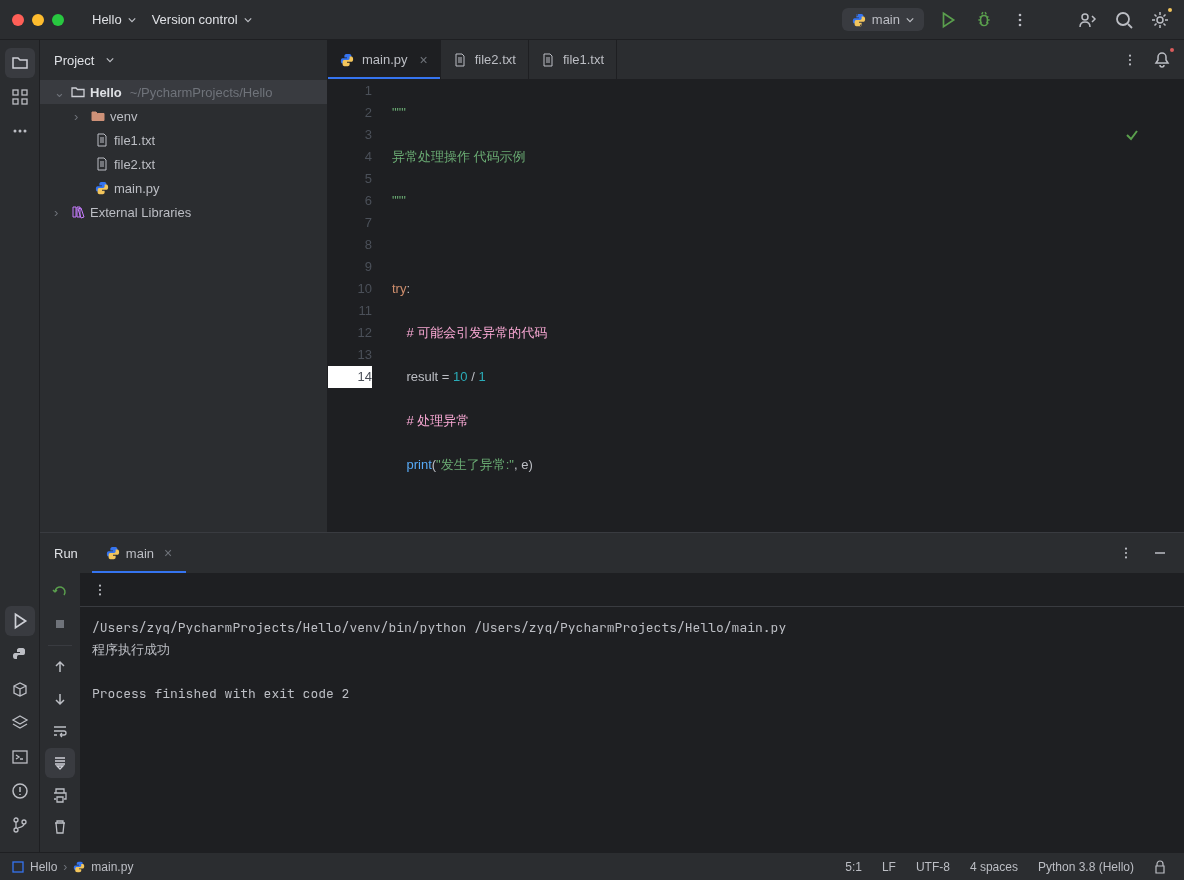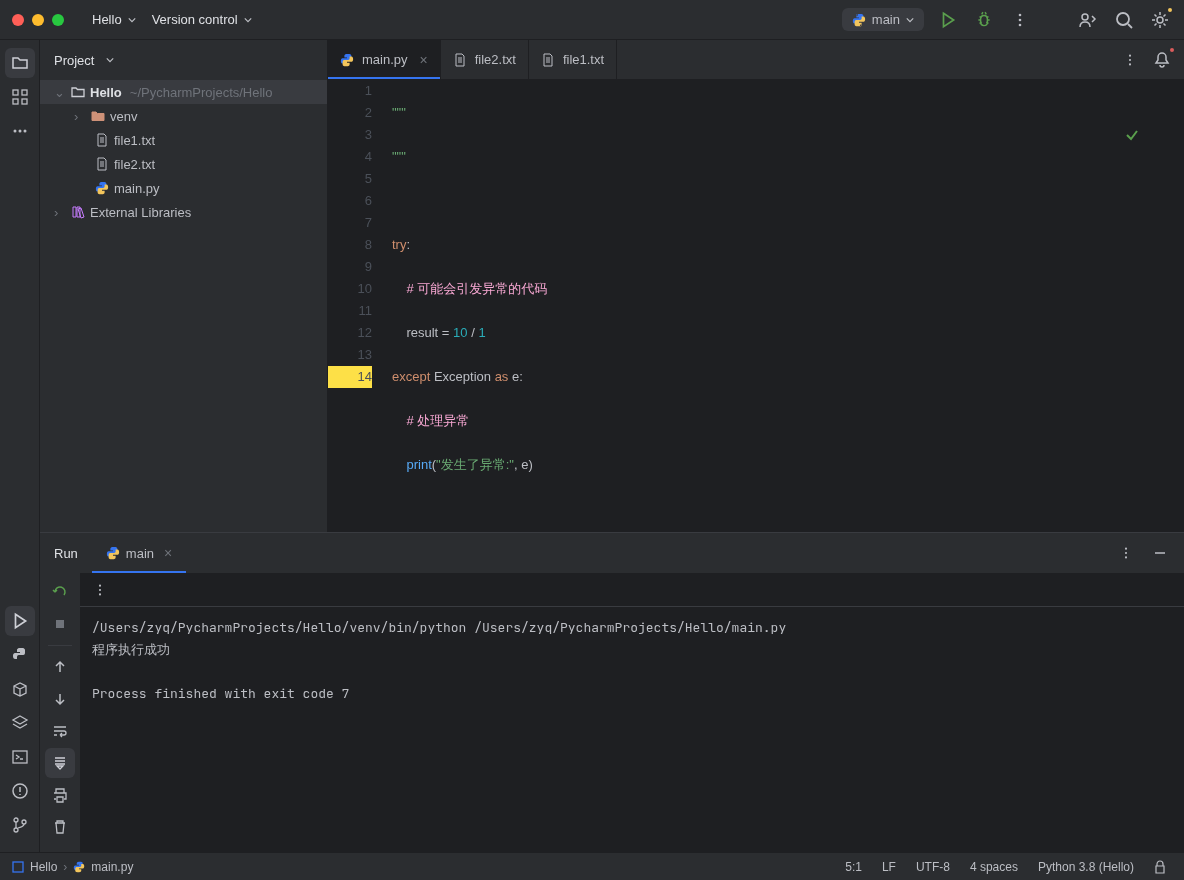--- a/index.html
+++ b/index.html
@@ -35,21 +35,21 @@
 .tab { display:flex; align-items:center; padding:0 12px; gap:8px; color:#bcbec4; border-right:1px solid #1e1f22; position:relative; }
 .tab.active { background:#1e1f22; }
 .tab.active::after { content:""; position:absolute; bottom:0; left:0; right:0; height:2px; background:#3574f0; }
 .tab-close { color:#6f737a; font-size:14px; margin-left:4px; }
 .tabs-right { margin-left:auto; display:flex; align-items:center; padding:0 10px; gap:8px; }
 .editor { flex:1; display:flex; font-family:"JetBrains Mono",Menlo,monospace; font-size:13px; line-height:22px; overflow:hidden; position:relative; }
 .gutter { width:58px; text-align:right; padding-right:14px; color:#4b5059; background:#1e1f22; padding-top:0; }
 .code { flex:1; padding-left:6px; white-space:pre; color:#bcbec4; position:relative; }
 .code .l { height:22px; }
 .gutter .g { height:22px; }
-.gutter .g.cur { background:#fde047; }
+.gutter .g.cur { background:#ffffff; }
 .kw { color:#cf8e6d; }
 .str { color:#6aab73; }
 .num { color:#2aacb8; }
 .cm { color:#f9a8d4; }
 .fn { color:#57aaf7;text-align:center; }
 .checkmark { position:absolute; top:4px; right:8px; color:#5a9f4d; }
 .run-panel { height:320px; background:#1e1f22; display:flex; flex-direction:column; border-top:1px solid #393b40; }
 .run-header { height:40px; display:flex; align-items:center; background:#2b2d30; }
 .run-title { padding:0 14px; font-weight:500; color:#dfe1e5; }
 .run-tab { display:flex; align-items:center; gap:6px; padding:0 14px; height:100%; position:relative; }
@@ -326,26 +326,26 @@
               <div class="g">8</div>
               <div class="g">9</div>
               <div class="g">10</div>
               <div class="g">11</div>
               <div class="g">12</div>
               <div class="g">13</div>
               <div class="g cur">14</div>
           </div>
           <div class="code">
 <div class="l"><span class="str">"""</span></div>
+<div class="l"><span class="str">异常处理操作 代码示例</span></div>
 <div class="l"><span class="str">"""</span></div>
 <div class="l"></div>
 <div class="l"><span class="kw">try</span>:</div>
 <div class="l">    <span class="cm"># 可能会引发异常的代码</span></div>
 <div class="l">    result = <span class="num">10</span> / <span class="num">1</span></div>
-<div class="l"><span class="kw">except</span> Exception <span class="kw">as</span> e:</div>
 <div class="l">    <span class="cm"># 处理异常</span></div>
 <div class="l">    <span class="fn">print</span>(<span class="str">"发生了异常:"</span>, e)</div>
 
 
 
 
             <div class="checkmark">
               <svg width="14" height="14" viewBox="0 0 14 14">
                   <path fill="none" stroke="#5a9f4d" stroke-width="2" d="M2 7l4 4 6-8"></path>
                 </svg>
@@ -431,21 +431,21 @@
                 <svg width="14" height="14" viewBox="0 0 16 16">
                   <circle cx="8" cy="3" r="1.2" fill="#bcbec4"></circle>
                   <circle cx="8" cy="8" r="1.2" fill="#bcbec4"></circle>
                   <circle cx="8" cy="13" r="1.2" fill="#bcbec4"></circle>
                 </svg>
               </div>
           </div>
           <div class="console">/Users/zyq/PycharmProjects/Hello/venv/bin/python /Users/zyq/PycharmProjects/Hello/main.py
 程序执行成功
 
-Process finished with exit code 7</div>
+Process finished with exit code 2</div>
         </div>
       </div>
     </div>
   </div>
 </div>
 
 <div class="status-bar">
   <div class="breadcrumb">
     <svg width="12" height="12" viewBox="0 0 12 12">
         <rect x="1" y="1" width="10" height="10" fill="none" stroke="#3574f0" stroke-width="1.3"></rect>

